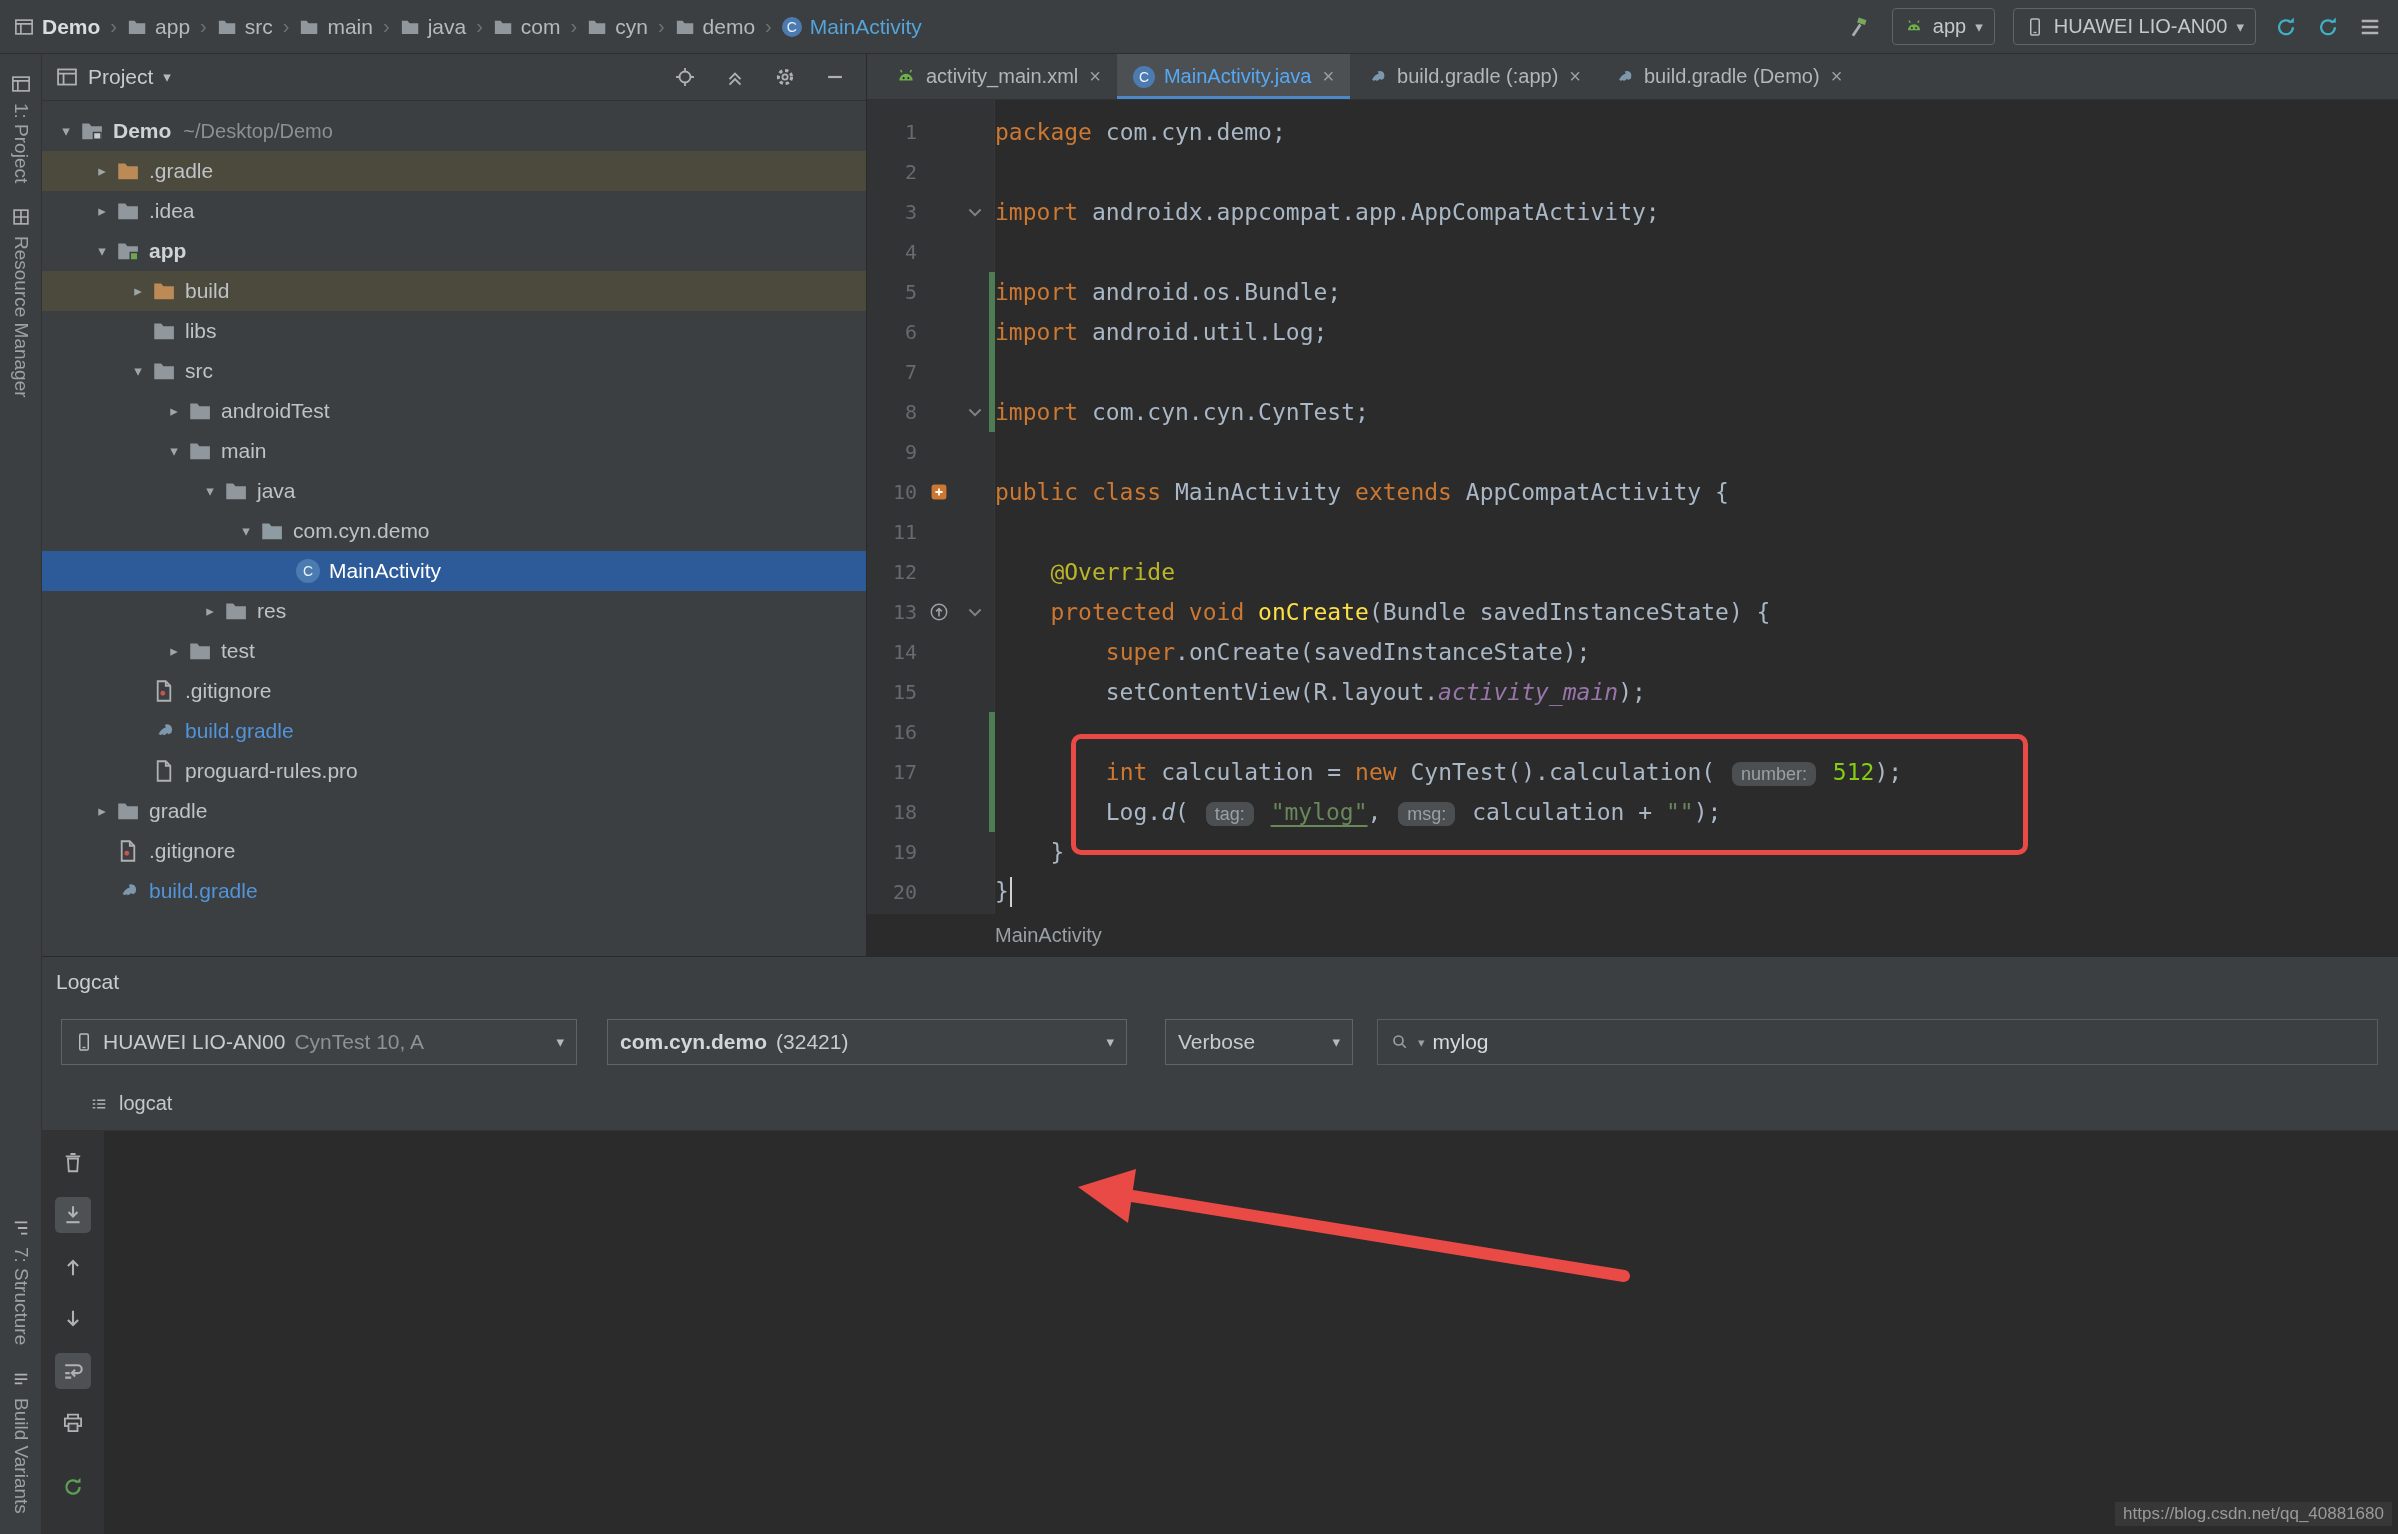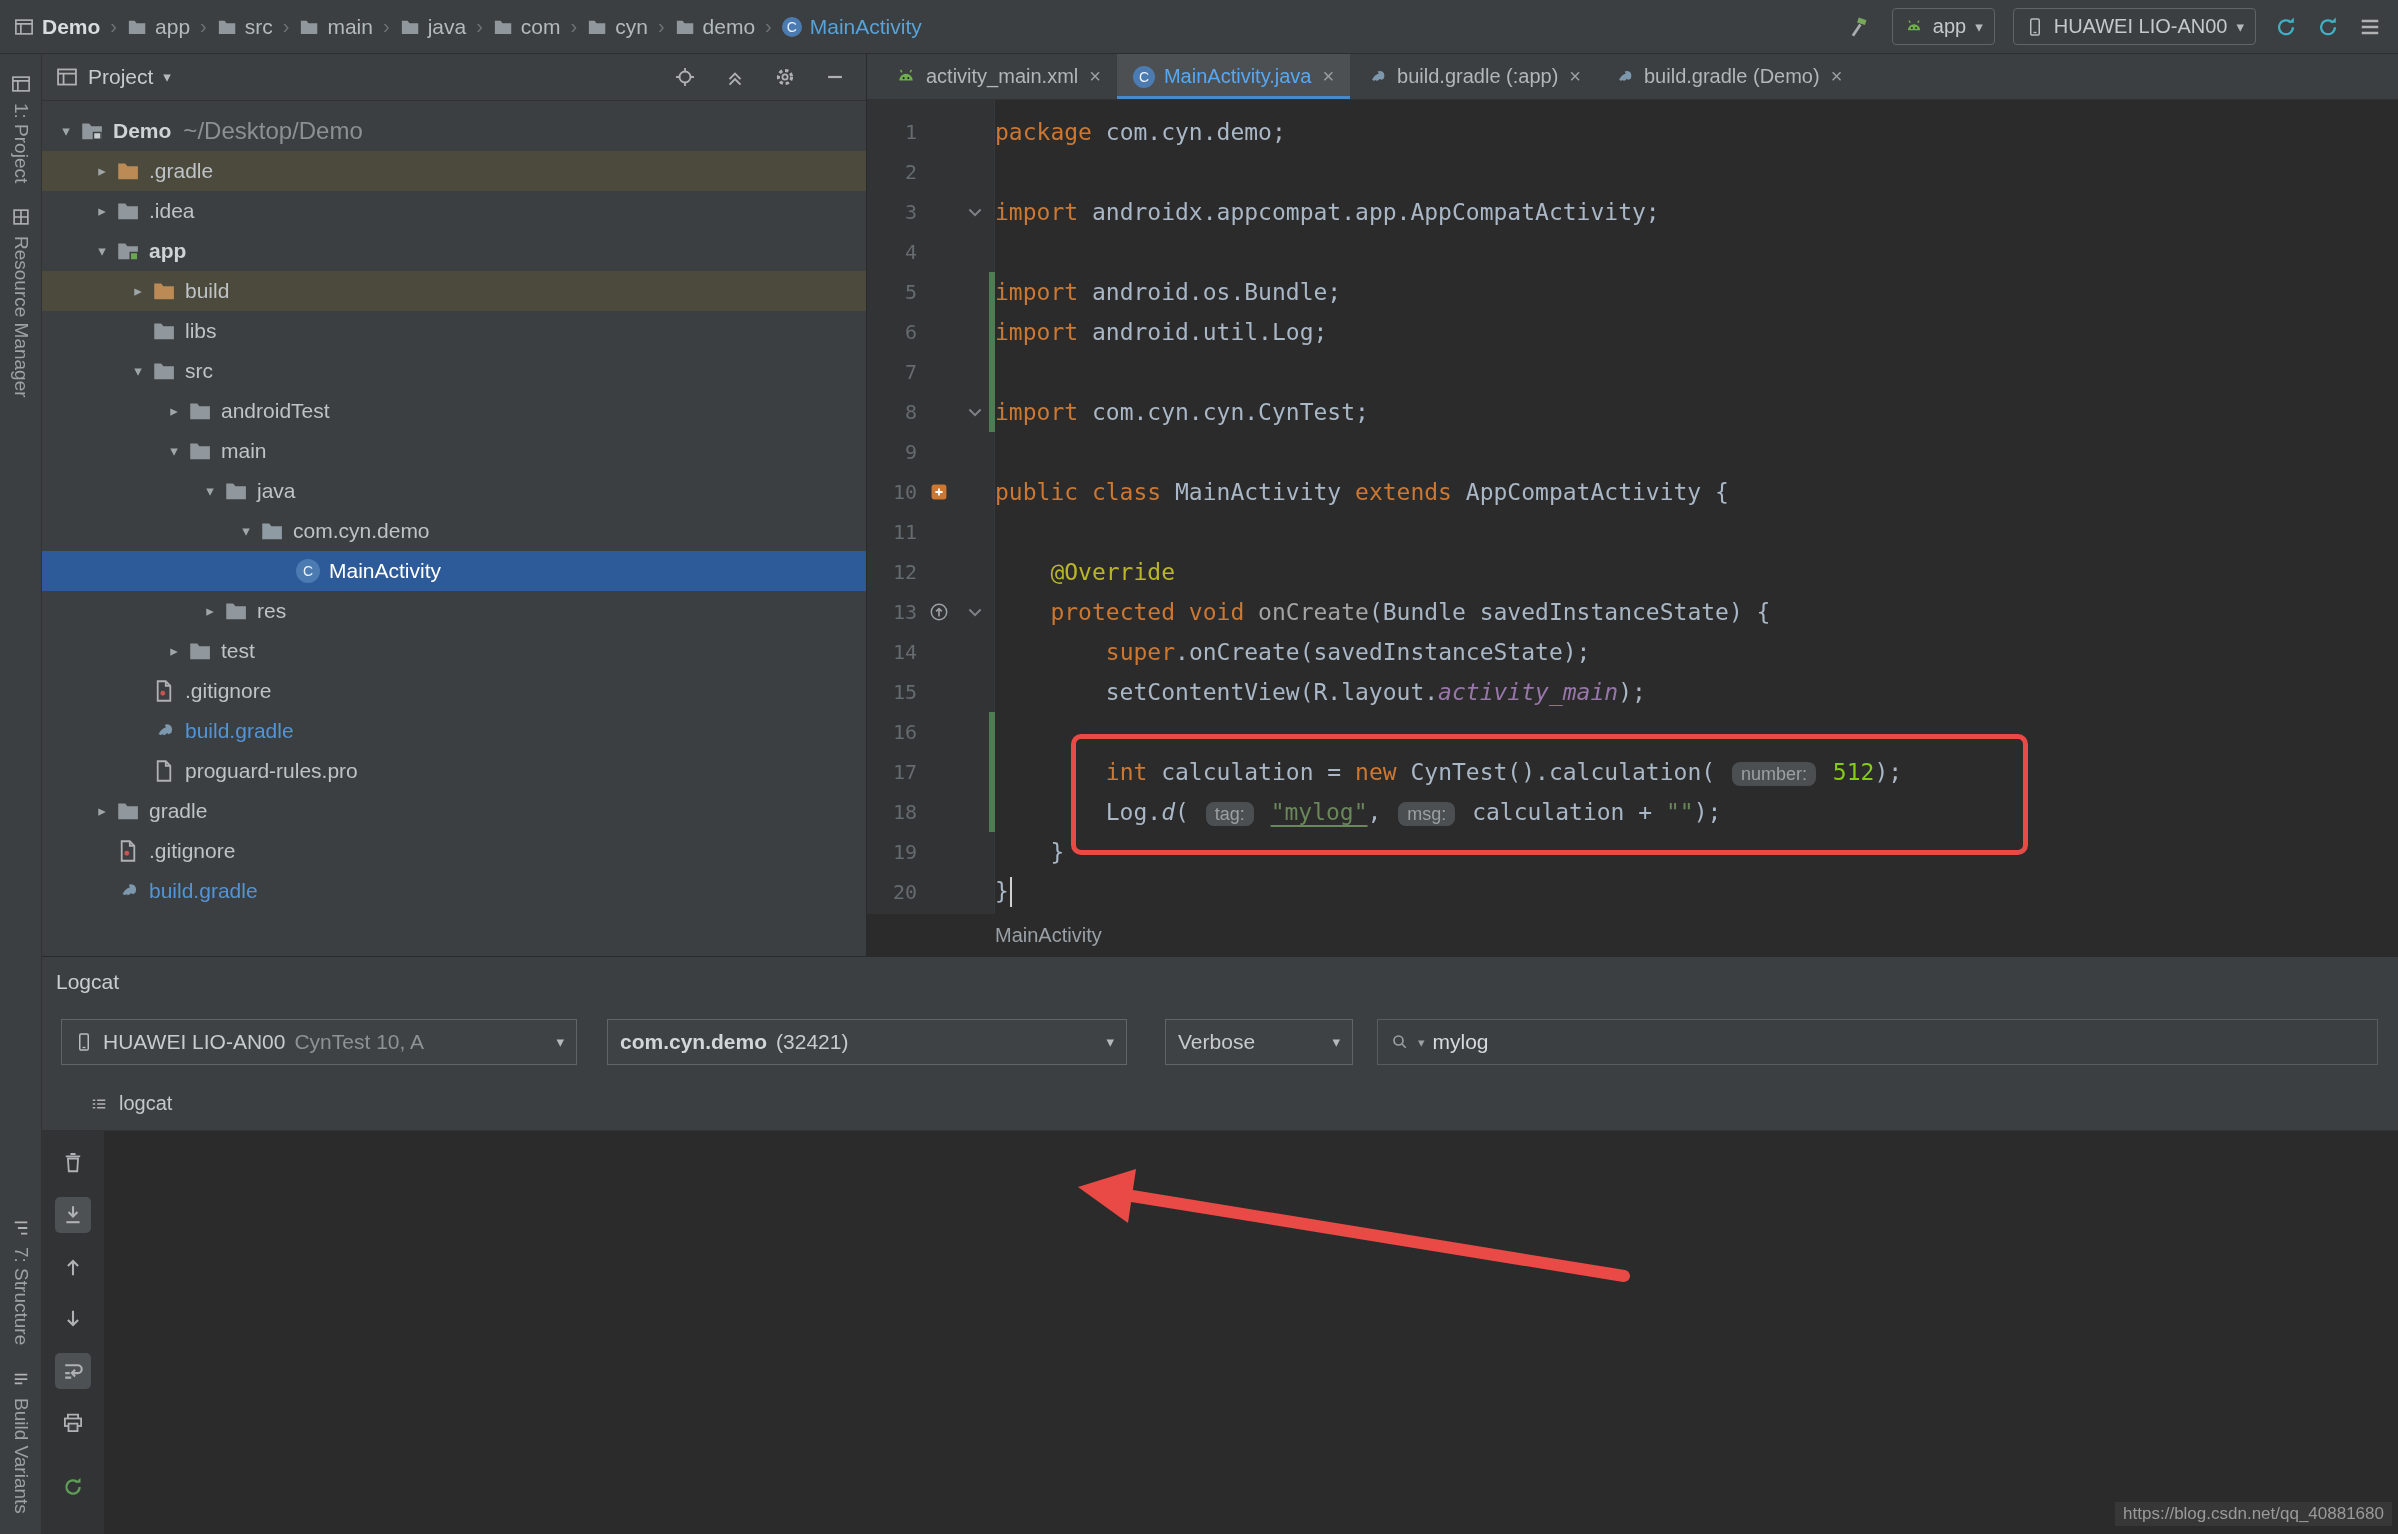--- a/index.html
+++ b/index.html
@@ -37,21 +37,21 @@
   #project-header .hicons{display:flex;align-items:center;gap:28px;padding-right:6px}
   #project-tree{padding-top:10px}
   .trow{height:40px;display:flex;align-items:center;font-size:21px;color:#bdc3c7;white-space:nowrap}
   .trow .ico{width:24px;height:24px;margin-right:9px}
   .tarrow{width:28px;font-size:15px;color:#9fa6aa;display:inline-flex;justify-content:center;flex:0 0 28px}
   .trow.selected{background:#2d5b9a}
   .trow.selected .tlabel{color:#fff}
   .trow.olive{background:#4c4a3c}
   .tlabel.bold{font-weight:700;color:#ced3d6}
   .tlabel.blue{color:#5394d8}
-  .textra{color:#8a9093;margin-left:12px;font-size:24px}
+  .textra{color:#8a9093;margin-left:12px;font-size:20px}
 
   
   #editor{position:absolute;left:867px;top:54px;right:0;height:902px;background:#2b2b2b}
   #tabbar{position:absolute;top:0;left:0;right:0;height:46px;background:#3c3f41;display:flex;align-items:stretch;border-bottom:1px solid #323232;padding-left:12px}
   .etab{display:flex;align-items:center;gap:9px;padding:0 16px;font-size:20px;color:#b0b6ba}
   .etab .ico{width:22px;height:22px}
   .etab.active{background:#4c5053;color:#56a8f5;box-shadow:inset 0 -3px 0 #4a88c7}
   .tclose{color:#9aa0a3;font-size:20px;margin-left:2px}
   #code-area{position:absolute;top:46px;bottom:42px;left:0;right:0;background:#2b2b2b;overflow:hidden;padding-top:12px}
   #gutter-bg{position:absolute;top:0;bottom:0;left:0;width:128px;background:#313335;border-right:1px solid #36383a}
@@ -60,21 +60,21 @@
   .lnum{flex:0 0 50px;width:50px;text-align:right;color:#656b6e;font-family:"DejaVu Sans Mono",monospace;font-size:20px}
   .lmark{flex:0 0 44px;width:44px;display:flex;justify-content:center}
   .lmark svg{width:22px;height:22px}
   .lfold{flex:0 0 28px;width:28px;display:flex;justify-content:center}
   .lfold svg{width:20px;height:20px}
   .lchange{flex:0 0 6px;width:6px;height:40px}
   .lchange.on{background:#4f7d53}
   .ctext{font-family:"DejaVu Sans Mono",monospace;font-size:23px;white-space:pre;color:#a9b7c6}
   .tok-kw{color:#cc7832}.tok-pl{color:#a9b7c6}.tok-str{color:#6a8759}
   .tok-stru{color:#6a8759;text-decoration:underline;text-underline-offset:5px}
-  .tok-num{color:#84cc16}.tok-ann{color:#bbb529}.tok-mth{color:#a3a3a3}
+  .tok-num{color:#84cc16}.tok-ann{color:#bbb529}.tok-mth{color:#fde047}
   .tok-fld{color:#9876aa;font-style:italic}.tok-it{color:#a9b7c6;font-style:italic}
   .tok-hint{font-family:"Liberation Sans",sans-serif;font-size:18px;background:#4b4f52;color:#9aa0a4;border-radius:8px;padding:2px 9px;margin:0 3px}
   .caret-bar{display:inline-block;width:2px;height:30px;background:#d0d0d0;vertical-align:middle;margin-left:1px}
   #annotation-box{position:absolute;left:204px;top:634px;width:957px;height:121px;border:5px solid #e94a45;border-radius:10px;z-index:9;pointer-events:none}
   #editor-crumb{position:absolute;left:0;right:0;bottom:0;height:42px;display:flex;align-items:center;padding-left:128px;font-size:20px;color:#9aa1a6;background:#2b2b2b}
 
   
   #logcat{position:absolute;left:42px;top:956px;right:0;bottom:0;background:#3c3f41;border-top:1px solid #282a2c}
   #logcat-header{height:50px;display:flex;align-items:center;padding-left:14px;font-size:21px;color:#c9ced1}
   #logcat-filters{height:70px;display:flex;align-items:center;padding:0 10px 0 19px}

